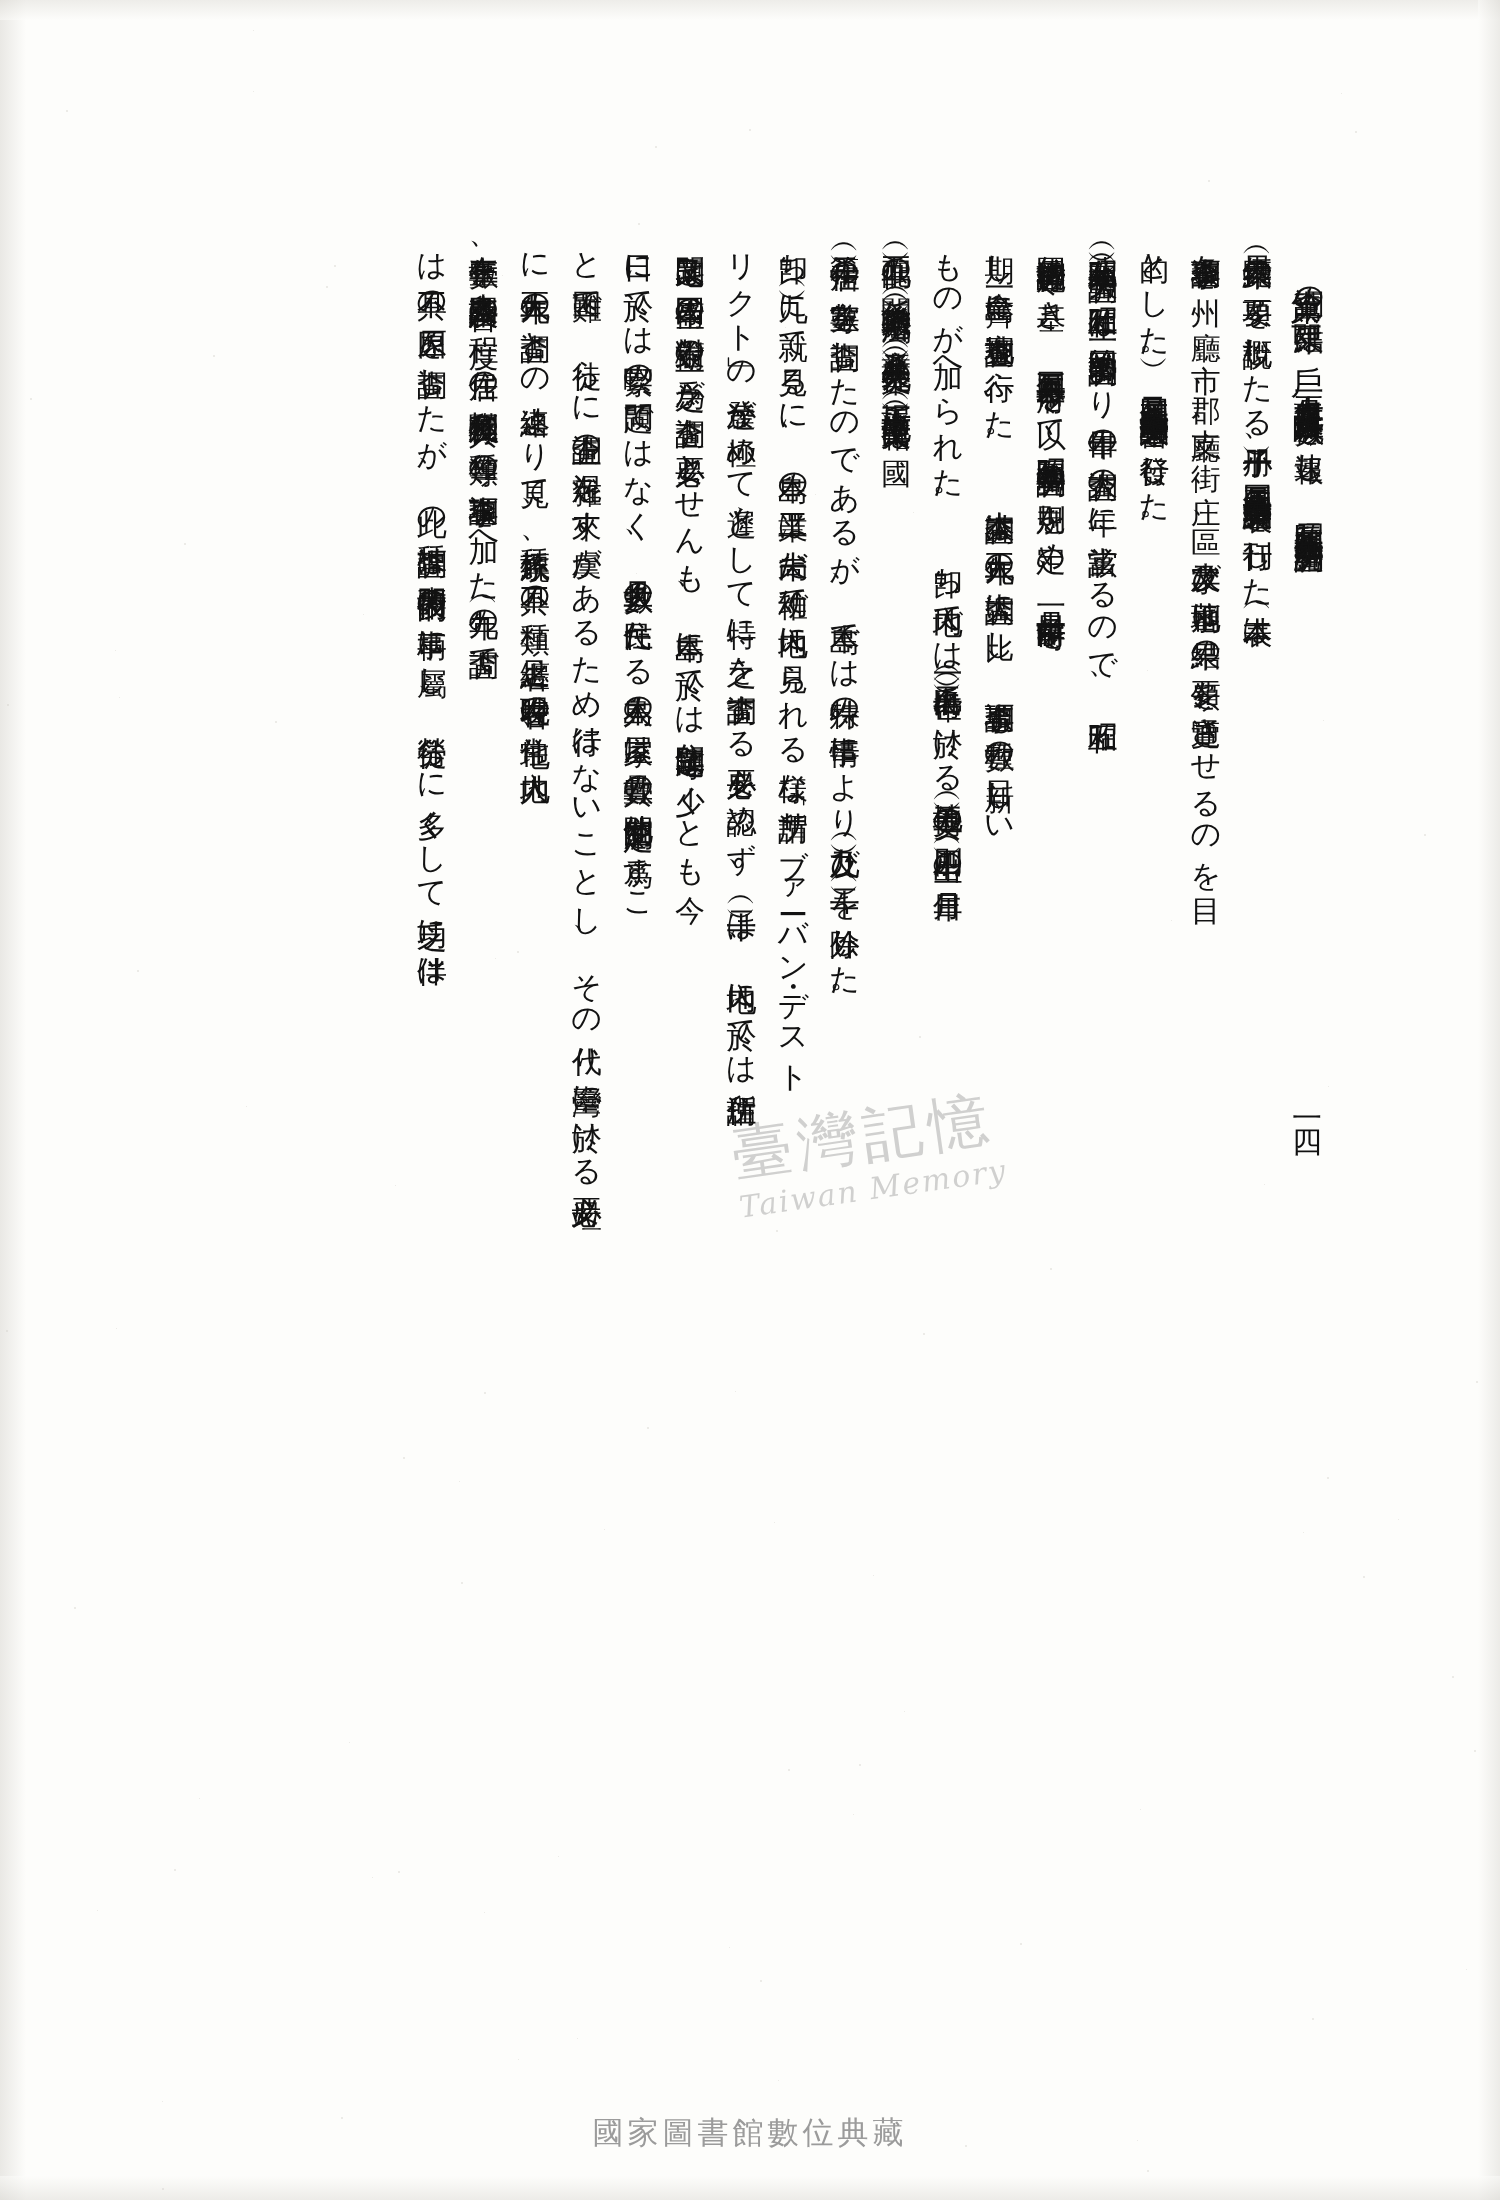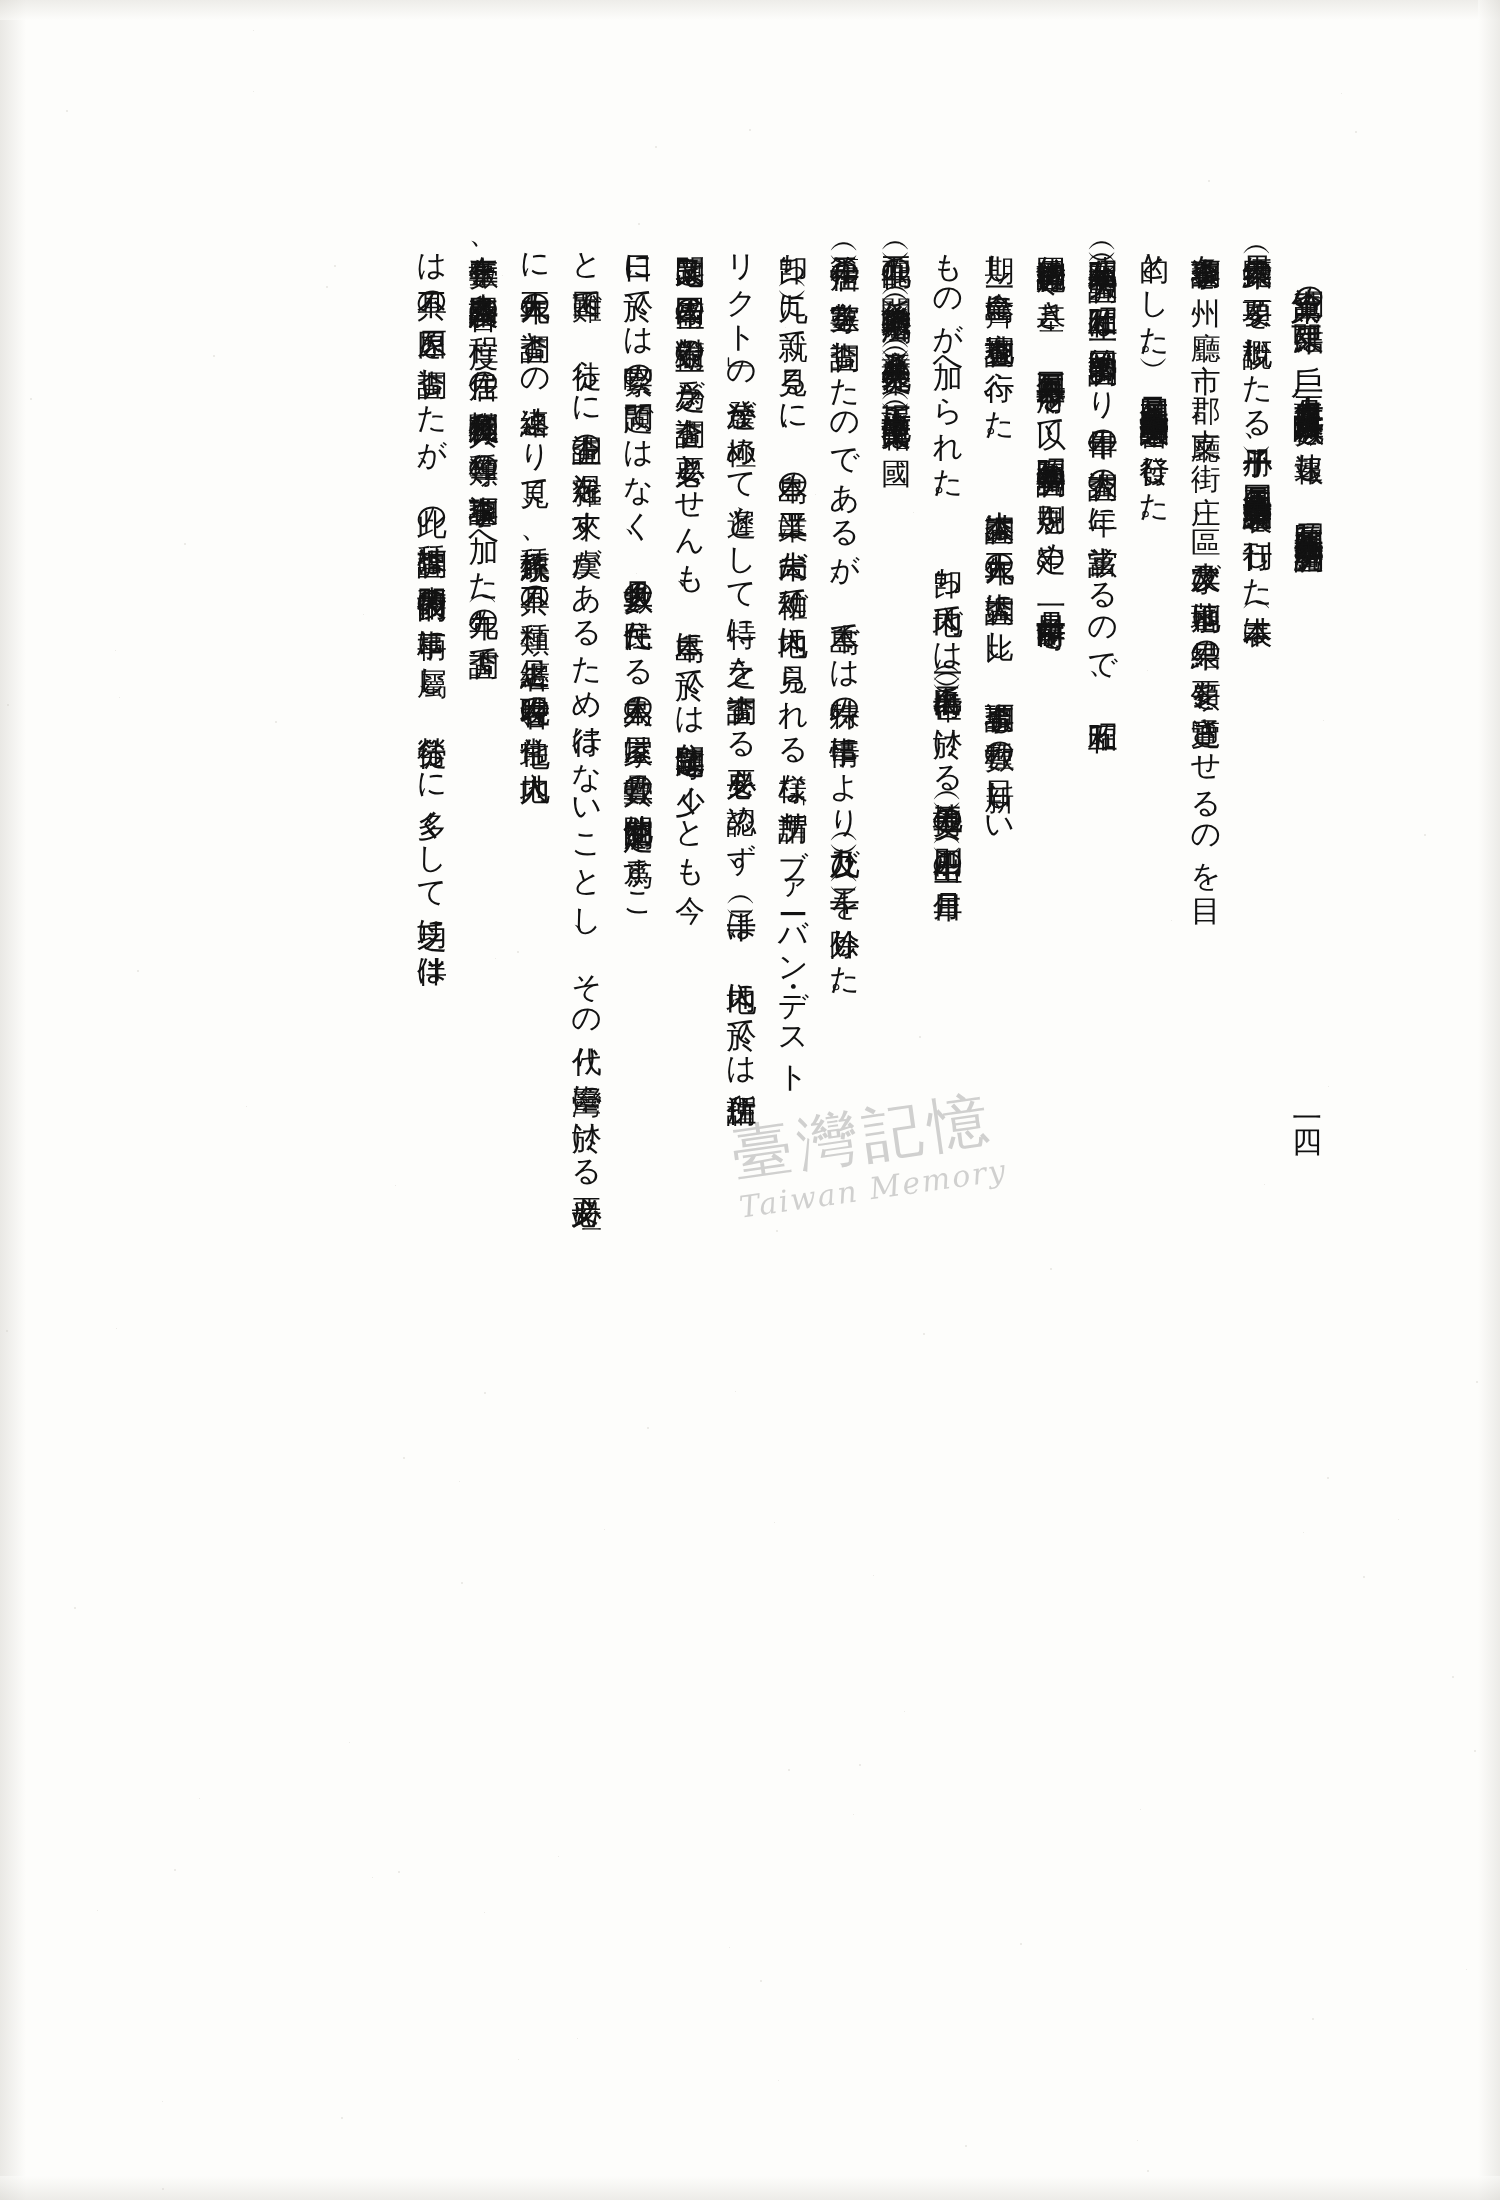--- a/index.html
+++ b/index.html
@@ -183,20 +183,21 @@
     <p class="col">に大正九年の調査との連絡より見て、種族系統、不具の種類、纒足者、一時現在者の常住地、內地人</p>
     <p class="col">在臺年數、本島人國語普及の程度、住居の權利關係及其の種類等の調査事項を加へた（九年の調査で</p>
     <p class="col">は不具の原因を調査したが、此の種調査は專門的技術的の事柄に屬し、勞徒らに多くして功乏に伴は</p>
   </div>
 
   <div id="watermark">
     <div class="cn">臺灣記憶</div>
     <div class="en">Taiwan Memory</div>
   </div>
 
+  <div id="footer-caption">國家圖書館數位典藏</div>
 
 <div class="speck" style="width: 2px; height: 2px; left: 174px; top: 1869px;"></div>
     <div class="speck" style="width: 1px; height: 1px; left: 518px; top: 2059px;"></div>
     <div class="speck" style="width: 1px; height: 1px; left: 853px; top: 1814px;"></div>
     <div class="speck" style="width: 2px; height: 2px; left: 760px; top: 1980px;"></div>
     <div class="speck" style="width: 1px; height: 1px; left: 484px; top: 1912px;"></div>
     <div class="speck" style="width: 2px; height: 2px; left: 403px; top: 1457px;"></div>
     <div class="speck" style="width: 2px; height: 2px; left: 137px; top: 970px;"></div>
     <div class="speck" style="width: 1px; height: 1px; left: 363px; top: 614px;"></div>
     <div class="speck" style="width: 1px; height: 1px; left: 785px; top: 327px;"></div>

